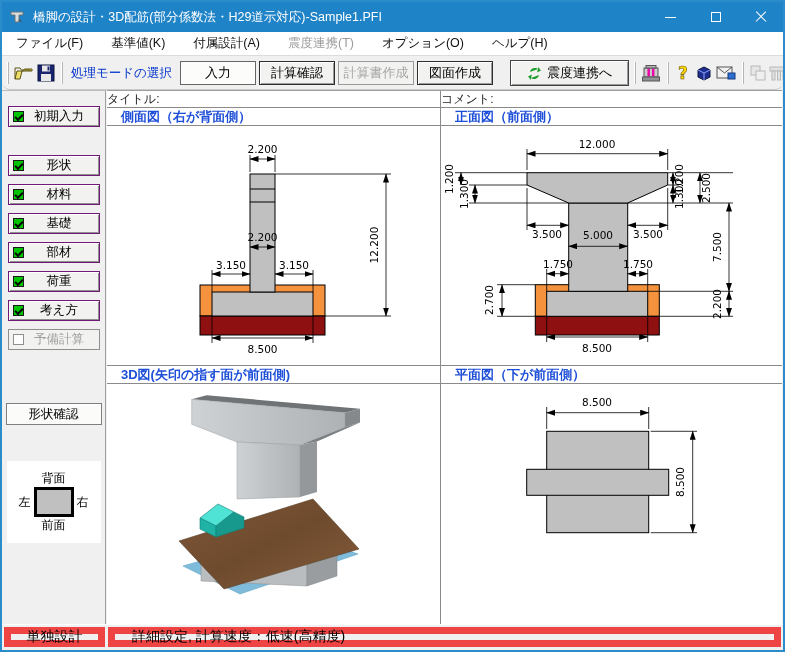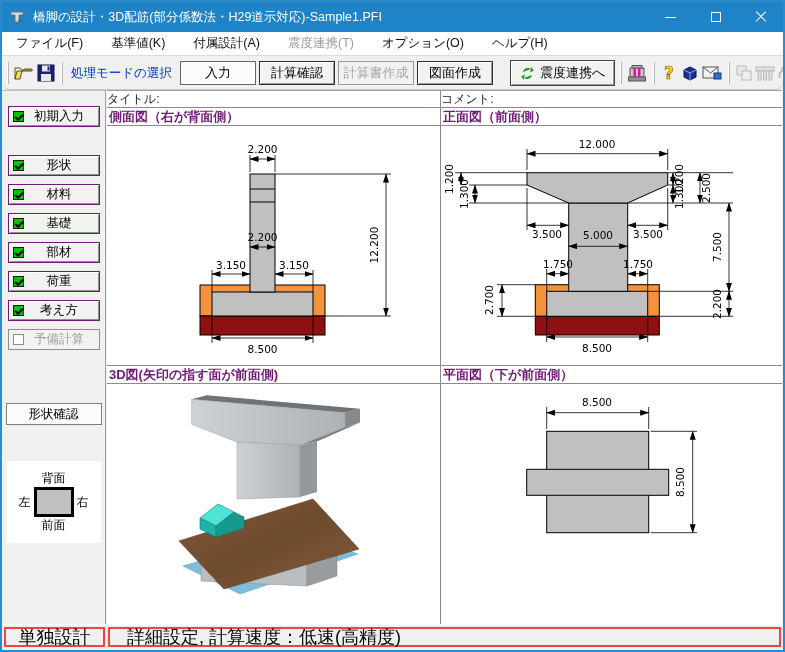--- a/index.html
+++ b/index.html
@@ -30,21 +30,21 @@
     border-bottom:1px solid #c9c9c9; display:flex; align-items:center;border-radius:8px; }
   .grabber{ width:4px; height:22px; margin:0 4px 0 5px; border-left:1px solid #ffffff; border-right:1px solid #b5b5b5; }
   .tb-icon{ width:24px; height:24px; display:flex; align-items:center; justify-content:center; margin:0 1px; }
   .tb-icon.disabled{ opacity:.45; filter:grayscale(1); }
   .mode-label{ color:#0033cc; font-size:12.5px; margin:0 8px 0 4px; white-space:nowrap; }
   .mode-btn{ height:24px; min-width:76px; padding:0 10px; margin-right:3px; font-size:13px; color:#000;
     background:#f2f2f0; border:1px solid #2e2e2e; display:inline-flex; align-items:center; justify-content:center;
     box-shadow:inset 1px 1px 0 #ffffff, inset -1px -1px 0 #9b9b9b; white-space:nowrap;}
   .mode-btn.selected{ background:#fcfcfb; border:1px solid #666; box-shadow:none; }
   .mode-btn.disabled{ color:#a6a6a6; border:1px solid #9b9b9b; box-shadow:none; }
-  .seismic-btn{ margin-left:14px; height:26px; padding:0 9px; background:#f2f2f0; border:1px solid #444;
+  .seismic-btn{ margin-left:14px; height:26px; padding:0 16px; background:#f2f2f0; border:1px solid #444;
     box-shadow:inset 1px 1px 0 #ffffff, inset -1px -1px 0 #9b9b9b;
     display:inline-flex; align-items:center; gap:5px; font-size:13px; white-space:nowrap;}
   
   .sidebar{ position:absolute; left:0; top:88px; width:104px; height:534px; background:#f0f0f0;
     border-right:1px solid #9f9f9f; border-top:1px solid #bcbcbc; padding-top:7px; }
   .side-btn{ width:92px; height:21px; margin:8px auto 3px auto; background:#f2f2f0; border:1px solid #701a75;
     box-shadow:inset 1px 1px 0 #ffffff, inset -1px -1px 0 #8f8f8f;
     display:flex; align-items:center; padding:0 4px; font-size:12.5px; }
   .side-btn .lbl{ flex:1; text-align:center; }
   .side-btn.disabled{ color:#a0a0a0; border-color:#8f8f8f; box-shadow:none; }
@@ -65,28 +65,28 @@
     border-top:1px solid #9f9f9f; }
   .vdiv{ position:absolute; left:333px; top:0; width:1px; height:534px; background:#8a8a8a; }
   .cell{ position:absolute; overflow:hidden; background:#fff; }
   .cell.tl{ left:0; top:0; width:333px; height:274px; }
   .cell.tr{ left:334px; top:0; width:341px; height:274px; }
   .cell.bl{ left:0; top:275px; width:333px; height:259px; }
   .cell.br{ left:334px; top:275px; width:341px; height:259px; }
   .hdiv{ position:absolute; left:0; top:274px; width:675px; height:1px; background:#8a8a8a; }
   .small-label{ height:17px; line-height:16px; font-size:12px; color:#222; 
     border-bottom:1px solid #8a8a8a; }
-  .panel-header{ height:18px; line-height:17px; font-size:13px; font-weight:bold; color:#701a75;
-    padding-left:2px; border-bottom:1px solid #8a8a8a; white-space:nowrap; }
+  .panel-header{ height:18px; line-height:17px; font-size:13px; font-weight:bold; color:#1d4ed8;
+    padding-left:14px; border-bottom:1px solid #8a8a8a; white-space:nowrap; }
   .dwg{ display:block; }
   svg text.dim{ font-family:"DejaVu Sans", sans-serif; font-size:10.5px; fill:#000; }
   
   .statusbar{ position:absolute; left:0; right:0; bottom:0; height:26px; background:#f0f0f0;
     border-top:1px solid #ffffff; display:flex; align-items:center; padding:2px 2px 3px 2px; gap:3px; }
-  .status-cell{ height:20px; border:2px solid #ef4444; background:#f0f0f0; font-size:18px;
+  .status-cell{ height:20px; border:7px solid #ef4444; background:#f0f0f0; font-size:14px;
     display:flex; align-items:center; }
   .status-cell.c1{ width:101px; justify-content:center; }
   .status-cell.c2{ flex:1; padding-left:17px; }
 </style>
 </head>
 <body>
 
 <div class="window">
 
   <div class="titlebar">

